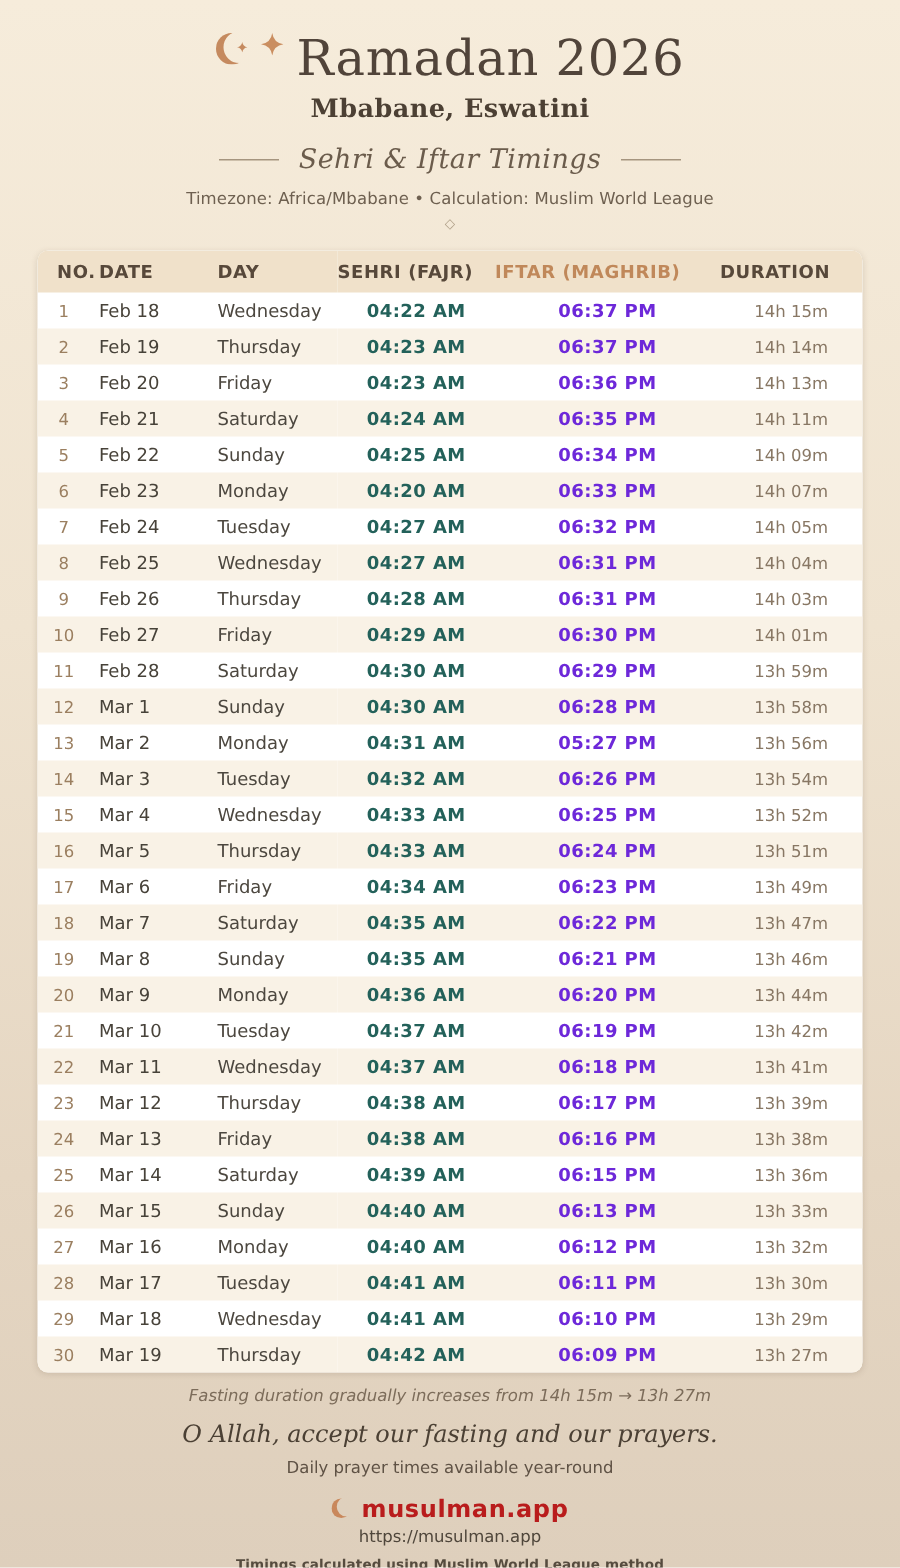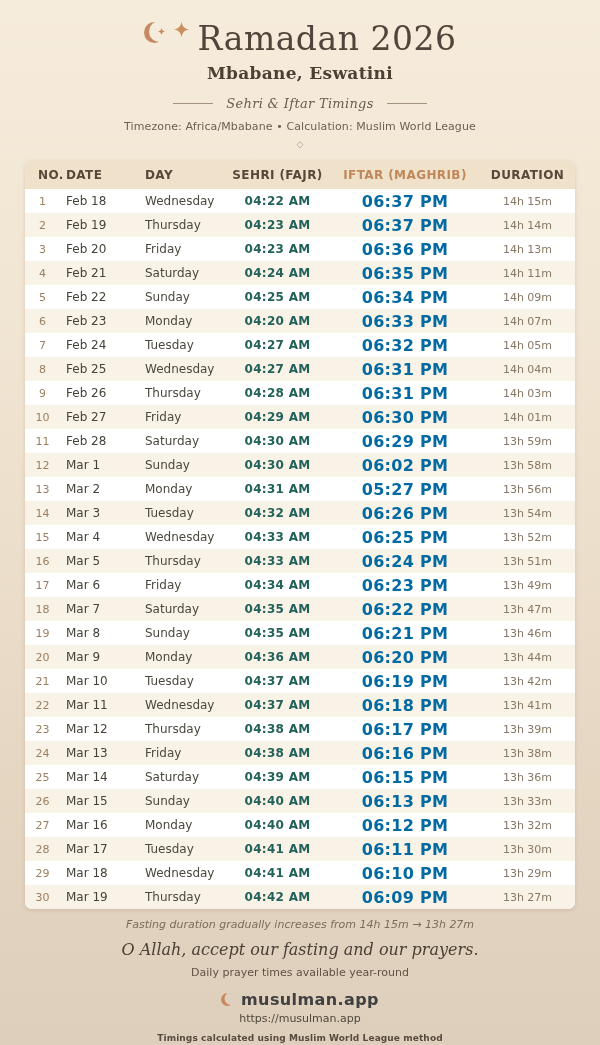--- a/index.html
+++ b/index.html
@@ -26,21 +26,21 @@
     font-size:33px; color:#51443a; letter-spacing:0.5px; line-height:1;
   }
   .location {
     font-family:"DejaVu Serif", serif; font-weight:bold;
     font-size:17px; color:#4c4034; margin-top:1px; letter-spacing:0.3px;
   }
   .subtitle-row { display:flex; align-items:center; justify-content:center; gap:13px; margin-top:13px; }
   .subtitle-row .rule { width:40px; height:1px; background:#a5957f; }
   .subtitle {
     font-family:"DejaVu Serif", serif; font-style:italic;
-    font-size:13px; color:#6b5c4c; letter-spacing:0.3px;
+    font-size:18px; color:#6b5c4c; letter-spacing:0.3px;
   }
   .meta { margin-top:9px; font-size:11px; color:#6e6050; letter-spacing:0.1px; }
   .ornament { margin-top:7px; font-size:9px; color:#b0a089; line-height:1; }
 
   
   .card {
     margin:12px 25px 0;
     background:#ffffff;
     border-radius:7px;
     overflow:hidden;
@@ -54,42 +54,42 @@
   col.c-iftar    { width:150px; }
   col.c-duration { width:95px; }
   thead th {
     height:28px; background:#f0e1ca;
     font-size:12px; font-weight:bold; letter-spacing:0.4px;
     color:#57483a; text-align:left; vertical-align:middle;
   }
   th.col-no    { padding-left:13px; }
   th.col-date  { padding-left:6px; }
   th.col-day   { padding-left:5px; }
-  th.col-sehri, th.col-iftar, th.col-duration { text-align:center; }
+  th.col-sehri, th.col-iftar, th.col-duration { text-align:left; }
   th.col-iftar { color:#c0885a; }
   tbody td { height:24px; vertical-align:middle; font-size:12px; color:#474239; }
   tbody tr:nth-child(even) { background:#f9f2e6; }
   td.col-no    { text-align:center; font-size:11px; color:#9b7f60; }
   td.col-date  { padding-left:6px; }
   td.col-day   { padding-left:5px; color:#4c473f; }
   td.col-sehri { text-align:center; font-weight:bold; font-size:12px; color:#23615a; letter-spacing:0.3px; }
-  td.col-iftar { text-align:center; font-weight:bold; font-size:16px; color:#0369a1; letter-spacing:0.3px; }
+  td.col-iftar { text-align:center; font-weight:bold; font-size:12px; color:#6d28d9; letter-spacing:0.3px; }
   td.col-duration { text-align:center; font-size:11px; color:#887764; }
 
   
   .footer { text-align:center; }
   .duration-note { margin-top:9px; font-style:italic; font-size:11px; color:#7c6c5a; }
   .dua { margin-top:9px; font-family:"DejaVu Serif", serif; font-style:italic; font-size:16px; color:#4b4034; }
   .availability { margin-top:7px; font-size:11px; color:#5f5245; }
   .brand-row { margin-top:11px; display:flex; align-items:center; justify-content:center; gap:7px; }
   .brand-crescent {
     width:13px; height:13px; border-radius:50%;
     box-shadow:inset 3.5px -1px 0 0 #c9885c; flex:0 0 auto;
   }
-  .brand-name { font-size:16px; font-weight:bold; color:#404040; letter-spacing:0.4px; }
+  .brand-name { font-size:16px; font-weight:bold; color:#b91c1c; letter-spacing:0.4px; }
   .brand-url { margin-top:3px; font-size:11px; color:#4f463b; }
   .method-note { margin-top:8px; font-size:9px; font-weight:bold; color:#564b3e; letter-spacing:0.1px; }
 </style>
 </head>
 <body>
 
 <div class="header">
   <div class="title-row">
     <span class="crescent">
       <span class="mini-star">
@@ -222,21 +222,21 @@
           <td class="col-day">Saturday</td>
           <td class="col-sehri">04:30 AM</td>
           <td class="col-iftar">06:29 PM</td>
           <td class="col-duration">13h 59m</td>
         </tr>
         <tr>
           <td class="col-no">12</td>
           <td class="col-date">Mar 1</td>
           <td class="col-day">Sunday</td>
           <td class="col-sehri">04:30 AM</td>
-          <td class="col-iftar">06:02 PM</td>
+          <td class="col-iftar">06:28 PM</td>
           <td class="col-duration">13h 58m</td>
         </tr>
         <tr>
           <td class="col-no">13</td>
           <td class="col-date">Mar 2</td>
           <td class="col-day">Monday</td>
           <td class="col-sehri">04:31 AM</td>
           <td class="col-iftar">05:27 PM</td>
           <td class="col-duration">13h 56m</td>
         </tr>

